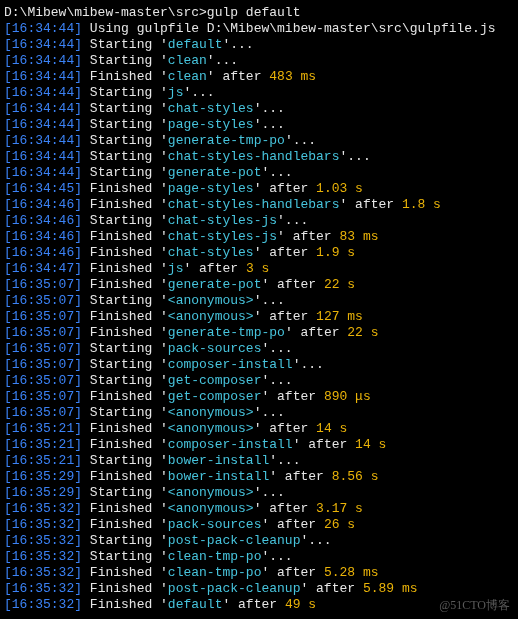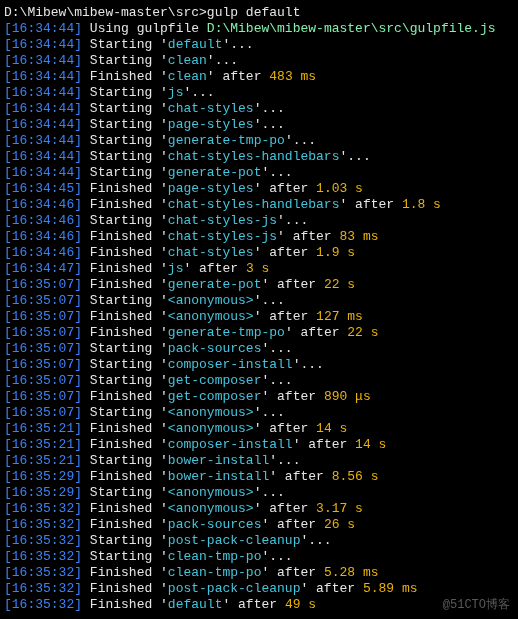--- a/index.html
+++ b/index.html
@@ -16,28 +16,28 @@
     position: relative;
   }
   .term {
     padding: 5px 4px;
     white-space: pre;
   }
   .ts    { color: #3b82f6; }
   .white { color: #e6e6e6; }
   .cyan  { color: #47c4dd; margin-top: 24px; }
   .mag   { color: #eab308; }
-  .purp  { color: #86efac; }
+  .purp  { color: #e5e5e5; }
   .line span { display:inline; }
   .water {
     position:absolute;
     right:8px;
     bottom:6px;
     color:#777;
     font-size:12px;
-    font-family: Liberation Mono, monospace;
+    font-family: Liberation Serif, serif;
     opacity:.75;
   }
 </style>
 </head>
 <body>
 <div class="term" id="terminal"><div class="line"><span class="white path">D:\Mibew\mibew-master\src&gt;</span><span class="white cmd">gulp default</span></div><div class="line"><span class="ts">[16:34:44]</span> <span class="white">Using gulpfile </span><span class="purp">D:\Mibew\mibew-master\src\gulpfile.js</span></div><div class="line"><span class="ts">[16:34:44]</span> <span class="white">Starting '</span><span class="cyan">default</span><span class="white">'...</span></div><div class="line"><span class="ts">[16:34:44]</span> <span class="white">Starting '</span><span class="cyan">clean</span><span class="white">'...</span></div><div class="line"><span class="ts">[16:34:44]</span> <span class="white">Finished '</span><span class="cyan">clean</span><span class="white">' after </span><span class="mag">483 ms</span></div><div class="line"><span class="ts">[16:34:44]</span> <span class="white">Starting '</span><span class="cyan">js</span><span class="white">'...</span></div><div class="line"><span class="ts">[16:34:44]</span> <span class="white">Starting '</span><span class="cyan">chat-styles</span><span class="white">'...</span></div><div class="line"><span class="ts">[16:34:44]</span> <span class="white">Starting '</span><span class="cyan">page-styles</span><span class="white">'...</span></div><div class="line"><span class="ts">[16:34:44]</span> <span class="white">Starting '</span><span class="cyan">generate-tmp-po</span><span class="white">'...</span></div><div class="line"><span class="ts">[16:34:44]</span> <span class="white">Starting '</span><span class="cyan">chat-styles-handlebars</span><span class="white">'...</span></div><div class="line"><span class="ts">[16:34:44]</span> <span class="white">Starting '</span><span class="cyan">generate-pot</span><span class="white">'...</span></div><div class="line"><span class="ts">[16:34:45]</span> <span class="white">Finished '</span><span class="cyan">page-styles</span><span class="white">' after </span><span class="mag">1.03 s</span></div><div class="line"><span class="ts">[16:34:46]</span> <span class="white">Finished '</span><span class="cyan">chat-styles-handlebars</span><span class="white">' after </span><span class="mag">1.8 s</span></div><div class="line"><span class="ts">[16:34:46]</span> <span class="white">Starting '</span><span class="cyan">chat-styles-js</span><span class="white">'...</span></div><div class="line"><span class="ts">[16:34:46]</span> <span class="white">Finished '</span><span class="cyan">chat-styles-js</span><span class="white">' after </span><span class="mag">83 ms</span></div><div class="line"><span class="ts">[16:34:46]</span> <span class="white">Finished '</span><span class="cyan">chat-styles</span><span class="white">' after </span><span class="mag">1.9 s</span></div><div class="line"><span class="ts">[16:34:47]</span> <span class="white">Finished '</span><span class="cyan">js</span><span class="white">' after </span><span class="mag">3 s</span></div><div class="line"><span class="ts">[16:35:07]</span> <span class="white">Finished '</span><span class="cyan">generate-pot</span><span class="white">' after </span><span class="mag">22 s</span></div><div class="line"><span class="ts">[16:35:07]</span> <span class="white">Starting '</span><span class="cyan">&lt;anonymous&gt;</span><span class="white">'...</span></div><div class="line"><span class="ts">[16:35:07]</span> <span class="white">Finished '</span><span class="cyan">&lt;anonymous&gt;</span><span class="white">' after </span><span class="mag">127 ms</span></div><div class="line"><span class="ts">[16:35:07]</span> <span class="white">Finished '</span><span class="cyan">generate-tmp-po</span><span class="white">' after </span><span class="mag">22 s</span></div><div class="line"><span class="ts">[16:35:07]</span> <span class="white">Starting '</span><span class="cyan">pack-sources</span><span class="white">'...</span></div><div class="line"><span class="ts">[16:35:07]</span> <span class="white">Starting '</span><span class="cyan">composer-install</span><span class="white">'...</span></div><div class="line"><span class="ts">[16:35:07]</span> <span class="white">Starting '</span><span class="cyan">get-composer</span><span class="white">'...</span></div><div class="line"><span class="ts">[16:35:07]</span> <span class="white">Finished '</span><span class="cyan">get-composer</span><span class="white">' after </span><span class="mag">890 μs</span></div><div class="line"><span class="ts">[16:35:07]</span> <span class="white">Starting '</span><span class="cyan">&lt;anonymous&gt;</span><span class="white">'...</span></div><div class="line"><span class="ts">[16:35:21]</span> <span class="white">Finished '</span><span class="cyan">&lt;anonymous&gt;</span><span class="white">' after </span><span class="mag">14 s</span></div><div class="line"><span class="ts">[16:35:21]</span> <span class="white">Finished '</span><span class="cyan">composer-install</span><span class="white">' after </span><span class="mag">14 s</span></div><div class="line"><span class="ts">[16:35:21]</span> <span class="white">Starting '</span><span class="cyan">bower-install</span><span class="white">'...</span></div><div class="line"><span class="ts">[16:35:29]</span> <span class="white">Finished '</span><span class="cyan">bower-install</span><span class="white">' after </span><span class="mag">8.56 s</span></div><div class="line"><span class="ts">[16:35:29]</span> <span class="white">Starting '</span><span class="cyan">&lt;anonymous&gt;</span><span class="white">'...</span></div><div class="line"><span class="ts">[16:35:32]</span> <span class="white">Finished '</span><span class="cyan">&lt;anonymous&gt;</span><span class="white">' after </span><span class="mag">3.17 s</span></div><div class="line"><span class="ts">[16:35:32]</span> <span class="white">Finished '</span><span class="cyan">pack-sources</span><span class="white">' after </span><span class="mag">26 s</span></div><div class="line"><span class="ts">[16:35:32]</span> <span class="white">Starting '</span><span class="cyan">post-pack-cleanup</span><span class="white">'...</span></div><div class="line"><span class="ts">[16:35:32]</span> <span class="white">Starting '</span><span class="cyan">clean-tmp-po</span><span class="white">'...</span></div><div class="line"><span class="ts">[16:35:32]</span> <span class="white">Finished '</span><span class="cyan">clean-tmp-po</span><span class="white">' after </span><span class="mag">5.28 ms</span></div><div class="line"><span class="ts">[16:35:32]</span> <span class="white">Finished '</span><span class="cyan">post-pack-cleanup</span><span class="white">' after </span><span class="mag">5.89 ms</span></div><div class="line"><span class="ts">[16:35:32]</span> <span class="white">Finished '</span><span class="cyan">default</span><span class="white">' after </span><span class="mag">49 s</span></div></div>
 <div class="water">@51CTO博客</div>
 
 </body></html>

